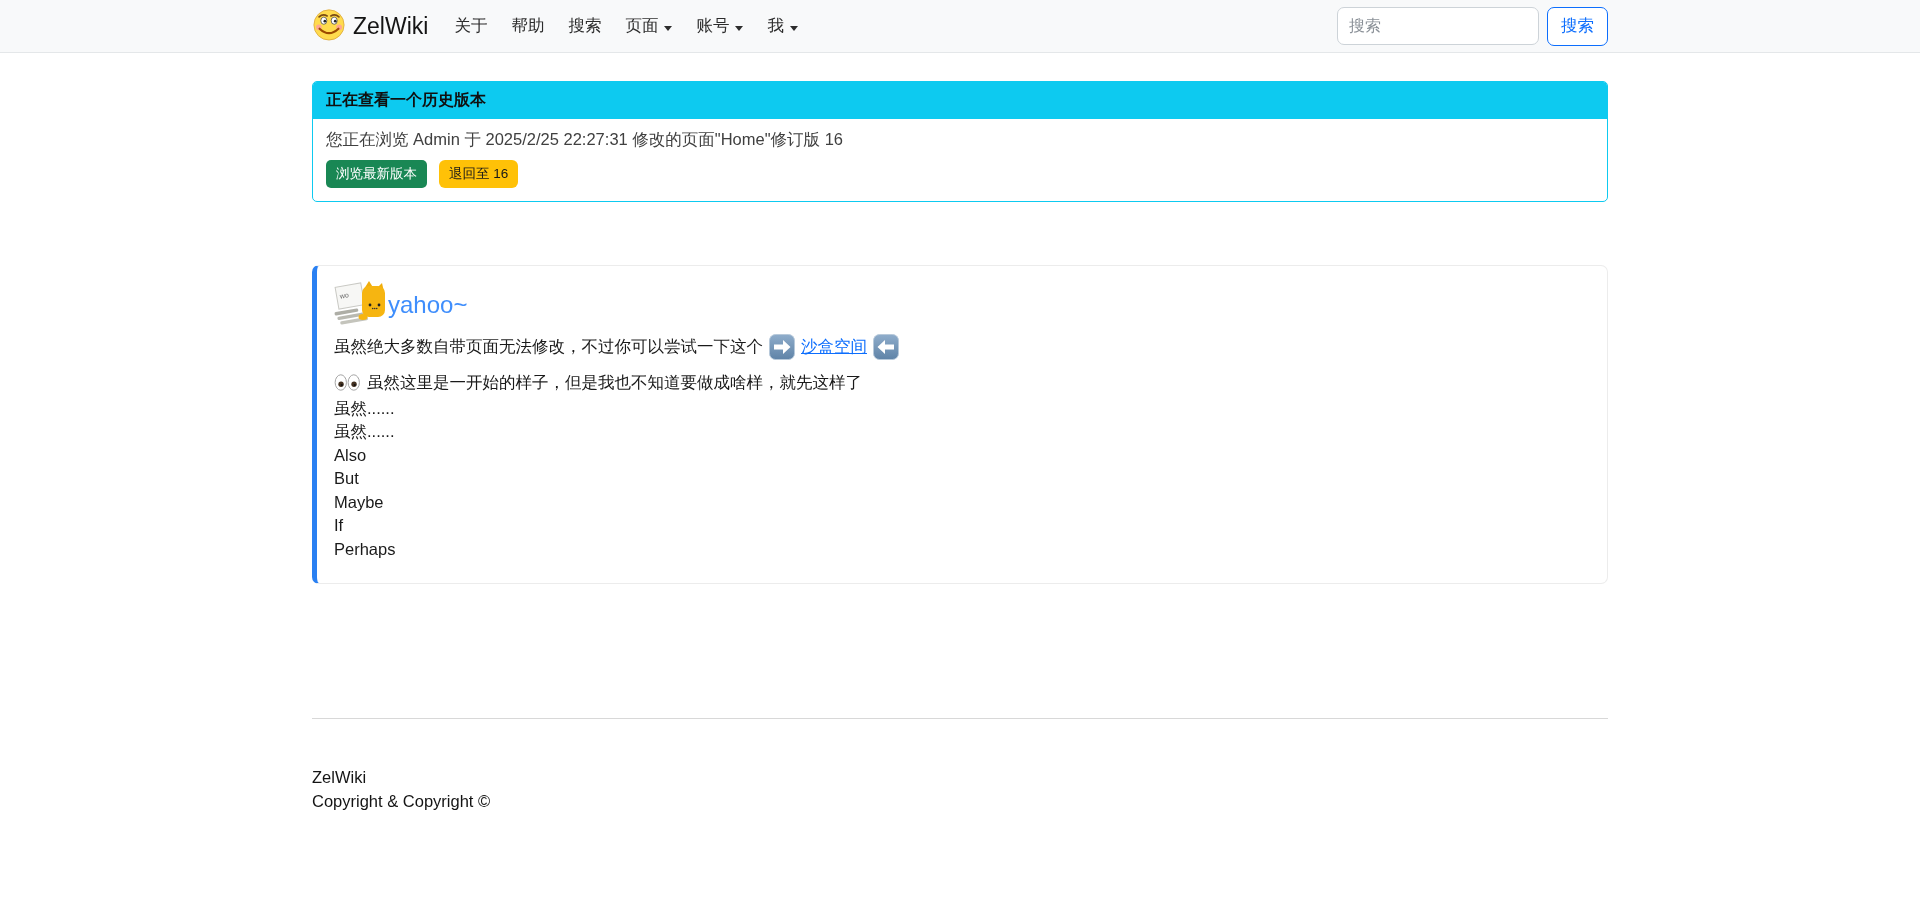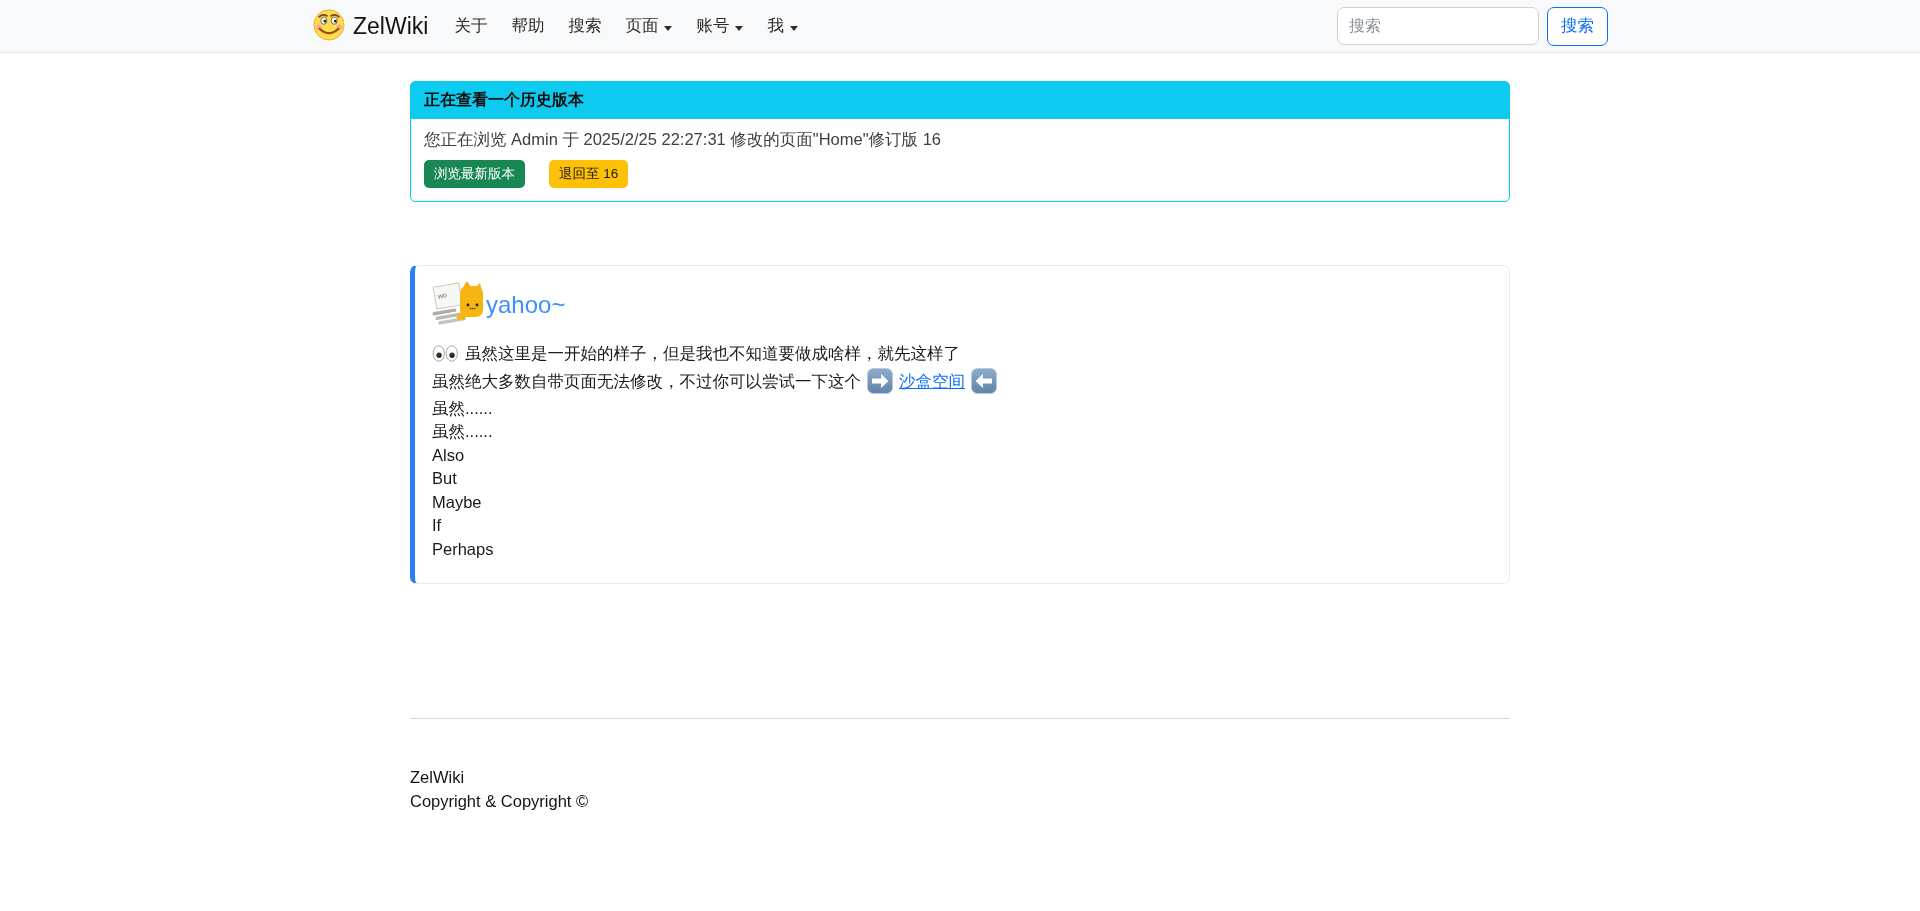--- a/index.html
+++ b/index.html
@@ -17,31 +17,31 @@
   .caret { display:inline-block; width:0; height:0; border-left:4px solid transparent;
     border-right:4px solid transparent; border-top:5px solid #2d2d2d; margin-left:6px; }
   .search-form { margin-left:auto; display:flex; align-items:center; }
   .search-input { width:202px; height:38px; border:1px solid #cdd3d8; border-radius:7px;
     padding:0 11px; font-size:16px; color:#444; outline:none; font-family:inherit; }
   .search-input::placeholder { color:#8a9097; }
   .search-btn { margin-left:8px; width:61px; height:39px; background:#fff; border:1px solid #0d6efd;
     color:#0d6efd; border-radius:7px; font-size:16.5px; cursor:pointer; font-family:inherit; }
 
   
-  .main { width:1100px; margin:4px auto; position:relative; }
+  .main { width:1296px; margin:4px auto; position:relative; }
 
   .alert { margin-top:28px; border:1px solid #0dcaf0; border-radius:5px; background:#fff; }
   .alert-header { background:#0dcaf0; padding:8px 13px; font-weight:bold; font-size:16px;
     color:#101010; border-radius:4px 4px 0 0; }
   .alert-body { padding:10px 13px 13px; }
   .alert-msg { font-size:16.5px; color:#404040; }
-  .btn-row { margin-top:9px; display:flex; gap:24px; align-items:center; }
+  .btn-row { margin-top:9px; display:flex; gap:12px; align-items:center; }
   .btn { border:none; border-radius:5px; padding:5px 10px; font-size:13.5px; cursor:pointer; font-family:inherit; }
   .btn-green { background:#198754; color:#ffffff; }
-  .btn-yellow { background:#ffc107; color:#191919; }
+  .btn-yellow { background:#ffc107; color:#191919;border-radius:6px; }
 
   .annotation { position:absolute; left:192px; top:116px; display:flex; align-items:flex-start; pointer-events:none; }
   .annotation-text { margin-left:30px; color:#e01f1f; font-size:24px; line-height:31px; font-weight:500; }
 
   .card { margin-top:63px; border:1px solid #ececec; border-left:5px solid #2a80f2;
     border-radius:7px; padding:13px 17px 22px; background:#fff; }
   .card-heading { display:flex; align-items:center; }
   .card-heading-text { font-size:24px; color:#3f8efc; margin-left:2px; }
   .body-line { font-size:16.5px; line-height:23.5px; color:#1a1a1a; }
   .p1 { margin-top:11px; display:flex; align-items:center; gap:6px; }
@@ -125,34 +125,20 @@
           <circle cx="45" cy="26" r="1.4" fill="#222"></circle>
           <circle cx="38.7" cy="29.5" r="0.8" fill="#333"></circle>
           <circle cx="40.7" cy="29.5" r="0.8" fill="#333"></circle>
           <circle cx="42.7" cy="29.5" r="0.8" fill="#333"></circle>
           <ellipse cx="29" cy="38" rx="4.5" ry="3" fill="#f6b511"></ellipse>
         </svg>
       </span>
       <span class="card-heading-text">yahoo~</span>
     </div>
 
-    <div class="body-line p1">
-      <span style="display:inline-flex;">
-        <svg width="27" height="17" viewBox="0 0 30 19">
-          <ellipse cx="7.5" cy="9.5" rx="6.3" ry="8.6" fill="#ffffff" stroke="#9a9a9a"></ellipse>
-          <ellipse cx="22" cy="9.5" rx="6.3" ry="8.6" fill="#ffffff" stroke="#9a9a9a"></ellipse>
-          <circle cx="7.8" cy="11.5" r="3" fill="#42301f"></circle>
-          <circle cx="22.3" cy="11.5" r="3" fill="#42301f"></circle>
-          <circle cx="8.6" cy="12.3" r="1.1" fill="#111"></circle>
-          <circle cx="23.1" cy="12.3" r="1.1" fill="#111"></circle>
-        </svg>
-      </span>
-      <span>虽然这里是一开始的样子，但是我也不知道要做成啥样，就先这样了</span>
-    </div>
-
     <div class="body-line p2">
       <span>虽然绝大多数自带页面无法修改，不过你可以尝试一下这个</span>
       <span style="display:inline-flex;">
         <svg width="26" height="26" viewBox="0 0 26 26">
           <defs>
             <linearGradient id="ag1" x1="0" y1="0" x2="0" y2="1">
               <stop offset="0" stop-color="#8fadcb"></stop>
                 <stop offset="1" stop-color="#5f83a7"></stop>
             </linearGradient>
           </defs>
@@ -168,20 +154,34 @@
               <stop offset="0" stop-color="#8fadcb"></stop>
                 <stop offset="1" stop-color="#5f83a7"></stop>
             </linearGradient>
           </defs>
           <rect x="0.5" y="0.5" width="25" height="25" rx="6" fill="url(#ag2)" stroke="#b7c9da"></rect>
           <polygon points="21,10.5 12,10.5 12,6 4.5,13 12,20 12,15.5 21,15.5" fill="#ffffff"></polygon>
         </svg>
       </span>
     </div>
 
+    <div class="body-line p1">
+      <span style="display:inline-flex;">
+        <svg width="27" height="17" viewBox="0 0 30 19">
+          <ellipse cx="7.5" cy="9.5" rx="6.3" ry="8.6" fill="#ffffff" stroke="#9a9a9a"></ellipse>
+          <ellipse cx="22" cy="9.5" rx="6.3" ry="8.6" fill="#ffffff" stroke="#9a9a9a"></ellipse>
+          <circle cx="7.8" cy="11.5" r="3" fill="#42301f"></circle>
+          <circle cx="22.3" cy="11.5" r="3" fill="#42301f"></circle>
+          <circle cx="8.6" cy="12.3" r="1.1" fill="#111"></circle>
+          <circle cx="23.1" cy="12.3" r="1.1" fill="#111"></circle>
+        </svg>
+      </span>
+      <span>虽然这里是一开始的样子，但是我也不知道要做成啥样，就先这样了</span>
+    </div>
+
     <div class="list">
       <div class="body-line">虽然......</div>
       <div class="body-line">虽然......</div>
       <div class="body-line">Also</div>
       <div class="body-line">But</div>
       <div class="body-line">Maybe</div>
       <div class="body-line">If</div>
       <div class="body-line">Perhaps</div>
     </div>
   </div>

